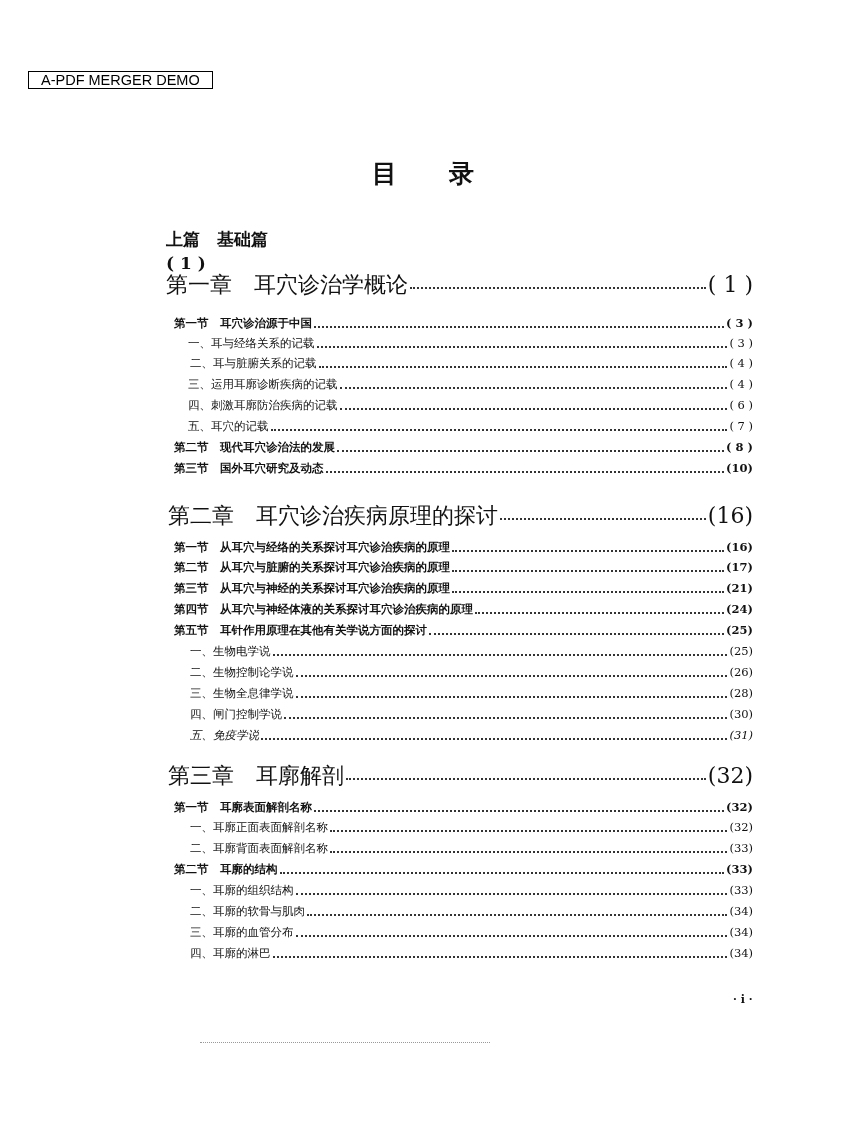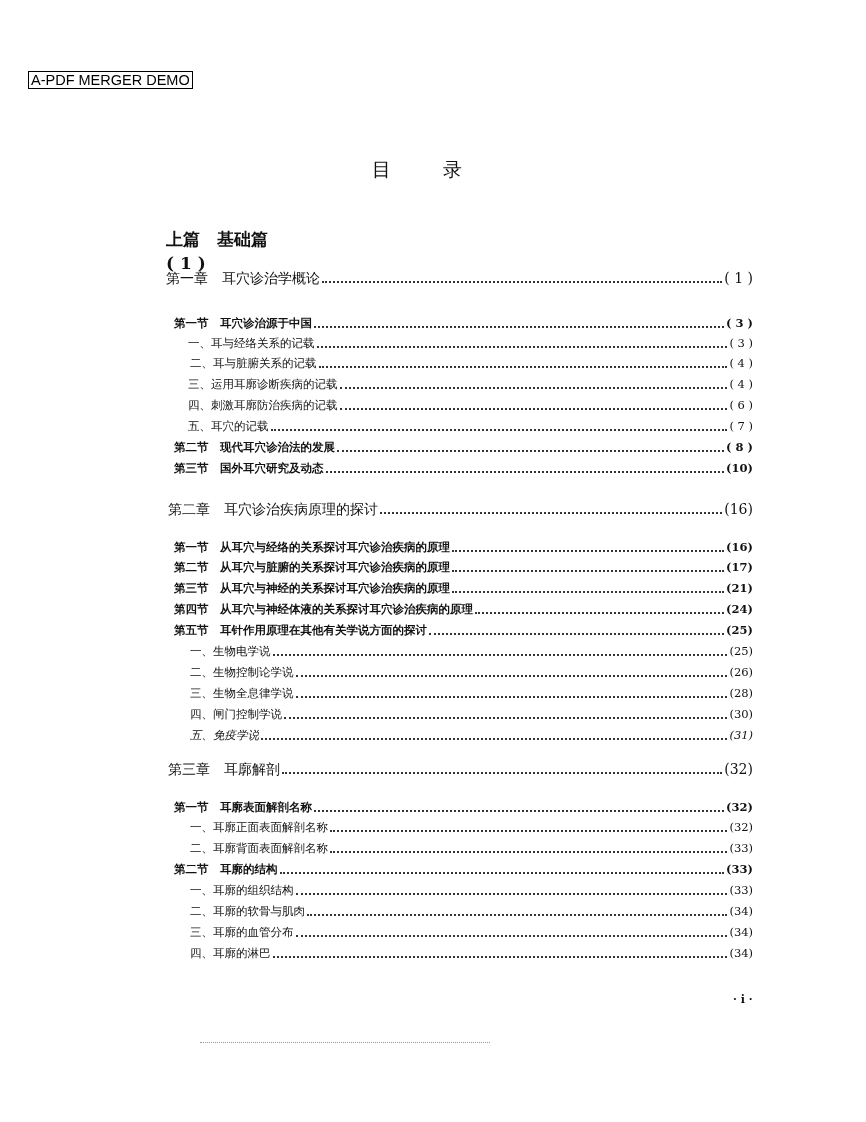--- a/index.html
+++ b/index.html
@@ -3,40 +3,40 @@
 <meta charset="utf-8">
 <style>
   html, body { margin: 0; padding: 0; }
   body {
     width: 866px; height: 1122px; background: #ffffff; position: relative;
     overflow: hidden; color: #111;
     font-family: "DejaVu Sans", "Liberation Sans", sans-serif;
   }
   .watermark {
     position: absolute; left: 28px; top: 71px;
-    border: 1px solid #000; padding: 0 2px; line-height: 16px;
+    border: 1px solid #000; padding: 0 12px; line-height: 16px;
     font-family: "Liberation Sans", sans-serif; font-size: 14.5px; color: #000;
   }
   .title {
     position: absolute; top: 157px; left: 372px;
-    font-size: 19px; font-weight: normal; letter-spacing: 52px; white-space: nowrap;
+    font-size: 25px; font-weight: bold; letter-spacing: 52px; white-space: nowrap;
   }
   .toc { position: absolute; left: 0; top: 0; width: 866px; }
   .row {
     position: absolute; display: flex; align-items: baseline; white-space: nowrap;
     right: 113px;
   }
   .row .label { flex: 0 0 auto; }
   .row .dots {
     flex: 1 1 auto; overflow: hidden; margin: 0 2px;
     border-bottom: 2px dotted #333; height: 0; align-self: center; position: relative; top: 3px;
   }
   .row .page { flex: 0 0 auto; font-family: "DejaVu Serif", serif; }
   .part { font-size: 17px; font-weight: bold; }
-  .chapter { font-size: 14px; font-family: "DejaVu Serif", serif; }
+  .chapter { font-size: 22px; font-family: "DejaVu Serif", serif; }
   .section { font-size: 11.5px; font-weight: bold; justify-content: center; }
   .item { font-size: 11.5px; }
   .folio {
     position: absolute; left: 733px; top: 993px; font-size: 11px; font-weight: bold;
     font-family: "DejaVu Serif", serif;
   }
   .scanline {
     position: absolute; left: 200px; top: 1042px; width: 290px; height: 0;
     border-top: 1px dotted #999;
   }

